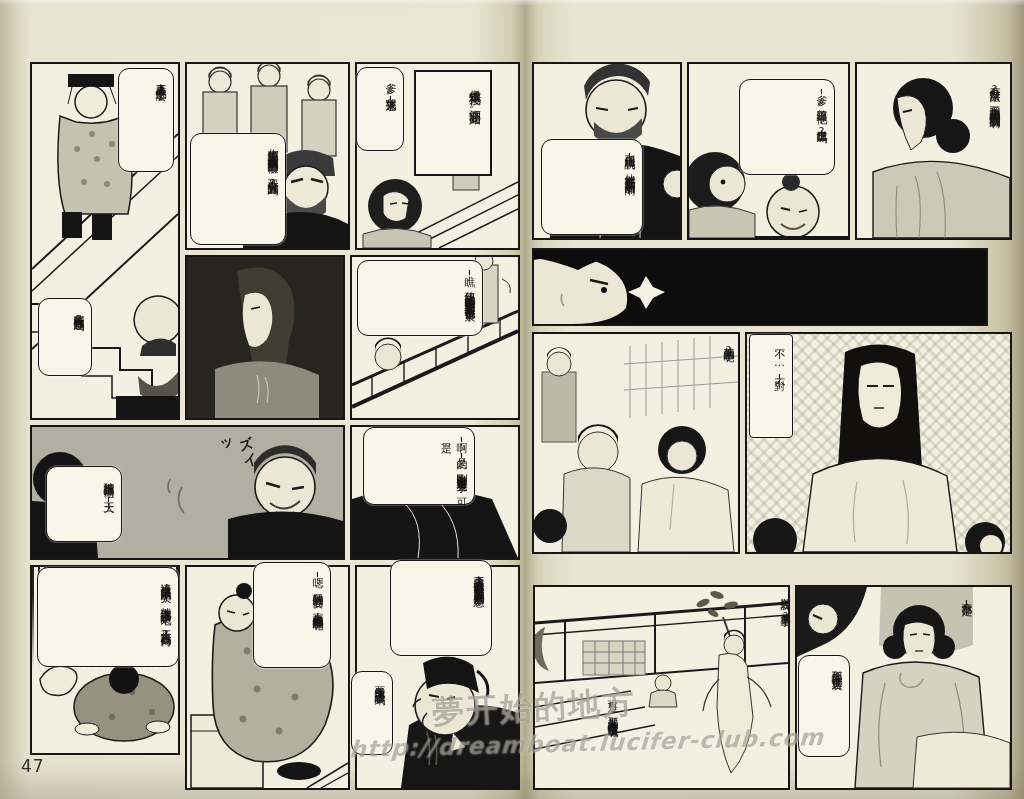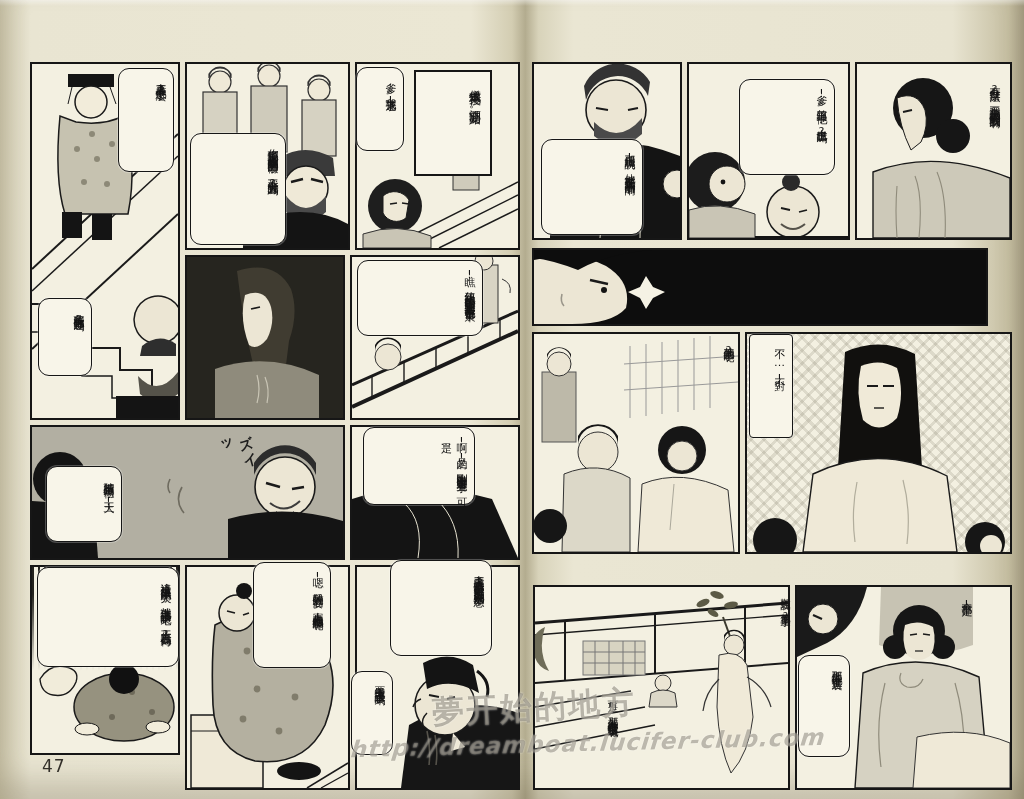--- a/index.html
+++ b/index.html
@@ -43,21 +43,21 @@
     font-weight:bold;font-size:14px;color:#1c1c1c;transform:rotate(-16deg);
     letter-spacing:2px;
   }
   .streaks{position:absolute;left:0;right:0;top:0;height:58%;
     background:repeating-linear-gradient(90deg,#23221d 0 2px,rgba(0,0,0,0) 2px 6px);}
   .streakfade{position:absolute;left:0;right:0;top:0;height:58%;
     background:linear-gradient(rgba(243,240,225,0) 25%, #f3f0e1 96%);}
   .diamonds{position:absolute;inset:0;
     background:repeating-linear-gradient(45deg, rgba(120,115,95,.18) 0 3px, rgba(0,0,0,0) 3px 9px),
                repeating-linear-gradient(-45deg, rgba(120,115,95,.18) 0 3px, rgba(0,0,0,0) 3px 9px);}
-  .pageno{position:absolute;left:42px;top:756px;font-size:17px;color:#33302a;letter-spacing:1px;}
+  .pageno{position:absolute;left:21px;top:756px;font-size:17px;color:#33302a;letter-spacing:1px;}
   .wm{position:absolute;z-index:40;pointer-events:none;}
   .wm-logo{
     left:432px;top:686px;font-size:32px;font-weight:bold;
     color:rgba(118,112,96,.50);transform:rotate(-3deg);
     text-shadow:0 0 2px rgba(255,255,255,.65);letter-spacing:2px;
   }
   .wm-url{
     left:352px;top:730px;font-size:23px;font-style:italic;font-weight:bold;
     color:rgba(122,116,100,.48);transform:skewX(-8deg) rotate(-1.5deg);
     text-shadow:0 0 2px rgba(255,255,255,.55);letter-spacing:1px;

